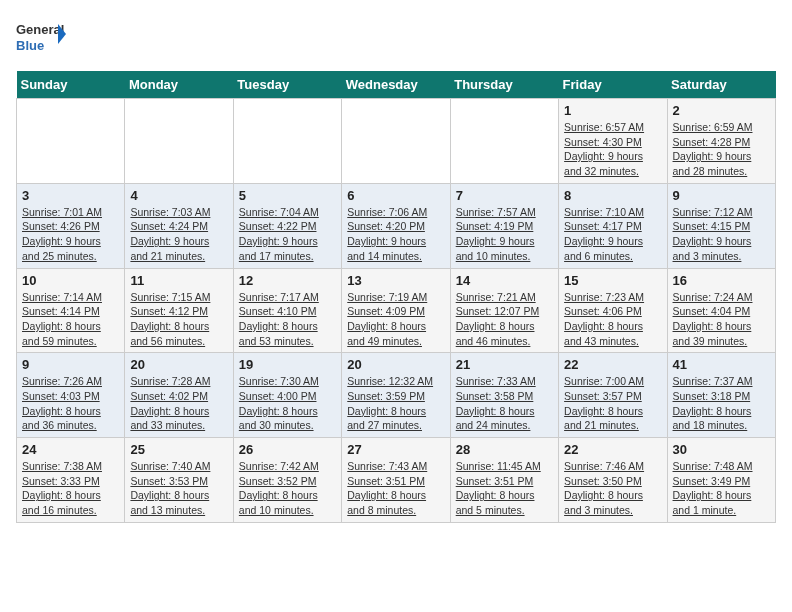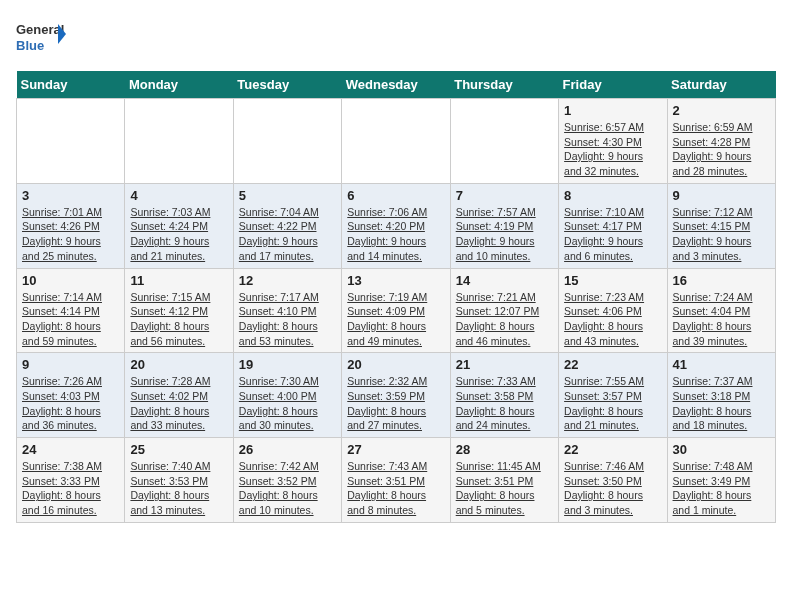--- a/index.html
+++ b/index.html
@@ -249,35 +249,35 @@
         </td>
         <td>
           <span class="day-number">19</span>
           <div class="day-info">Sunrise: 7:30 AM
 Sunset: 4:00 PM
 Daylight: 8 hours
 and 30 minutes.</div>
         </td>
         <td>
           <span class="day-number">20</span>
-          <div class="day-info">Sunrise: 2:32 AM
+          <div class="day-info">Sunrise: 12:32 AM
 Sunset: 3:59 PM
 Daylight: 8 hours
 and 27 minutes.</div>
         </td>
         <td>
           <span class="day-number">21</span>
           <div class="day-info">Sunrise: 7:33 AM
 Sunset: 3:58 PM
 Daylight: 8 hours
 and 24 minutes.</div>
         </td>
         <td>
           <span class="day-number">22</span>
-          <div class="day-info">Sunrise: 7:55 AM
+          <div class="day-info">Sunrise: 7:00 AM
 Sunset: 3:57 PM
 Daylight: 8 hours
 and 21 minutes.</div>
         </td>
         <td>
           <span class="day-number">41</span>
           <div class="day-info">Sunrise: 7:37 AM
 Sunset: 3:18 PM
 Daylight: 8 hours
 and 18 minutes.</div>

